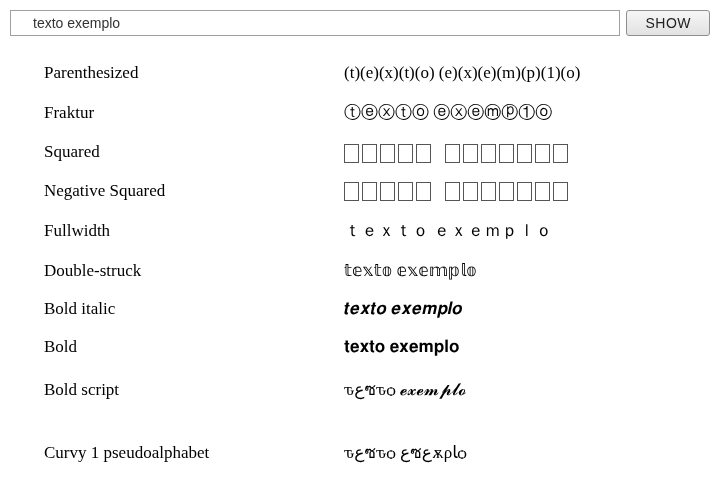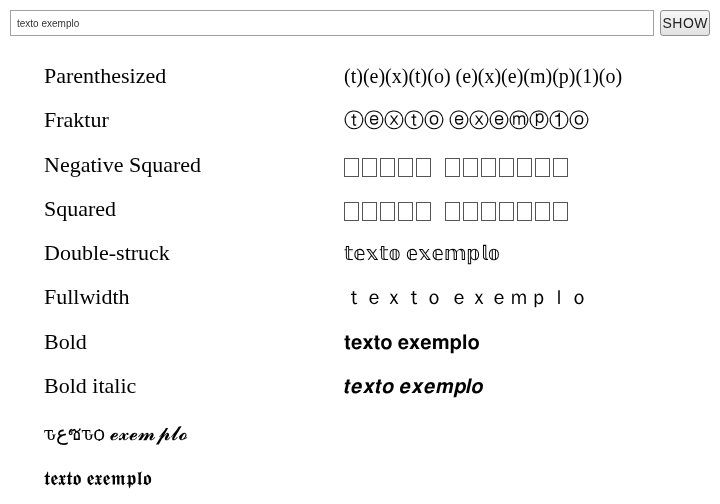--- a/index.html
+++ b/index.html
@@ -14,55 +14,55 @@
     }
     .top-bar {
       display: flex;
       gap: 6px;
       align-items: stretch;
       margin-bottom: 18px;
     }
     .text-input {
       flex: 1;
       border: 1px solid #a0a0a0;
-      padding: 4px 6px;
+      padding: 4px 22px;
       font-family: Arial, sans-serif;
-      font-size: 10px;
+      font-size: 14px;
       outline: none;
       background: #fff;
       color: #333;
       height: 26px;
     }
     .show-btn {
       font-family: Arial, sans-serif;
       font-size: 14px;
-      padding: 2px 1px;
+      padding: 2px 18px;
       background: linear-gradient(#f6f6f6, #e2e2e2);
       border: 1px solid #8f8f8f;
       border-radius: 3px;
       cursor: pointer;
       height: 26px;
       letter-spacing: 0.5px;
       color: #222;
     }
     .rows {
       padding: 0 0 0 34px;
     }
     .row {
       display: flex;
       align-items: baseline;
       padding: 9px 0;
     }
     .label {
       width: 300px;
       flex: 0 0 300px;
-      font-size: 22px;
+      font-size: 17px;
     }
     .value {
-      font-size: 20px;
+      font-size: 17px;
       white-space: nowrap;
     }
     .boxes-wrap {
       display: inline-flex;
       gap: 1px;
       align-items: center;
       vertical-align: middle;
     }
     .box {
       display: inline-block;
@@ -87,74 +87,74 @@
 <div class="rows" id="rows-container">
     <div class="row">
       <div class="label">Parenthesized</div>
       <div class="value">(t)(e)(x)(t)(o) (e)(x)(e)(m)(p)(1)(o)</div>
     </div>
     <div class="row">
       <div class="label">Fraktur</div>
       <div class="value">ⓣⓔⓧⓣⓞ ⓔⓧⓔⓜⓟ①ⓞ</div>
     </div>
     <div class="row">
+      <div class="label">Squared</div>
+      <div class="value"><span class="boxes-wrap">
+          <span class="box"></span>
+          <span class="box"></span>
+          <span class="box"></span>
+          <span class="box"></span>
+          <span class="box"></span>
+          <span class="box-space"></span>
+          <span class="box"></span>
+          <span class="box"></span>
+          <span class="box"></span>
+          <span class="box"></span>
+          <span class="box"></span>
+          <span class="box"></span>
+          <span class="box"></span>
+        </span></div>
+    </div>
+    <div class="row">
       <div class="label">Negative Squared</div>
       <div class="value"><span class="boxes-wrap">
           <span class="box"></span>
           <span class="box"></span>
           <span class="box"></span>
           <span class="box"></span>
           <span class="box"></span>
           <span class="box-space"></span>
           <span class="box"></span>
           <span class="box"></span>
           <span class="box"></span>
           <span class="box"></span>
           <span class="box"></span>
           <span class="box"></span>
           <span class="box"></span>
         </span></div>
     </div>
     <div class="row">
-      <div class="label">Squared</div>
-      <div class="value"><span class="boxes-wrap">
-          <span class="box"></span>
-          <span class="box"></span>
-          <span class="box"></span>
-          <span class="box"></span>
-          <span class="box"></span>
-          <span class="box-space"></span>
-          <span class="box"></span>
-          <span class="box"></span>
-          <span class="box"></span>
-          <span class="box"></span>
-          <span class="box"></span>
-          <span class="box"></span>
-          <span class="box"></span>
-        </span></div>
+      <div class="label">Fullwidth</div>
+      <div class="value">ｔｅｘｔｏ ｅｘｅｍｐｌｏ</div>
     </div>
     <div class="row">
       <div class="label">Double-struck</div>
       <div class="value">𝕥𝕖𝕩𝕥𝕠 𝕖𝕩𝕖𝕞𝕡𝕝𝕠</div>
     </div>
     <div class="row">
-      <div class="label">Fullwidth</div>
-      <div class="value">ｔｅｘｔｏ ｅｘｅｍｐｌｏ</div>
+      <div class="label">Bold italic</div>
+      <div class="value">𝒕𝒆𝒙𝒕𝒐 𝒆𝒙𝒆𝒎𝒑𝒍𝒐</div>
     </div>
     <div class="row">
       <div class="label">Bold</div>
       <div class="value">𝐭𝐞𝐱𝐭𝐨 𝐞𝐱𝐞𝐦𝐩𝐥𝐨</div>
     </div>
     <div class="row">
-      <div class="label">Bold italic</div>
-      <div class="value">𝒕𝒆𝒙𝒕𝒐 𝒆𝒙𝒆𝒎𝒑𝒍𝒐</div>
-    </div>
-    <div class="row">
+      <div class="label">Bold script</div>
       <div class="value">ԏﻉซԏѻ 𝓮𝔁𝓮𝓶𝓹𝓵𝓸</div>
     </div>
     <div class="row">
-      <div class="value">𝖙𝖊𝖝𝖙𝖔 𝖊𝖝𝖊𝖒𝖕𝖑𝖔</div>
     </div>
     <div class="row">
       <div class="label">Curvy 1 pseudoalphabet</div>
       <div class="value">ԏﻉซԏѻ ﻉซﻉѫρﺎѻ</div>
     </div>
   </div>
 
 </body></html>

